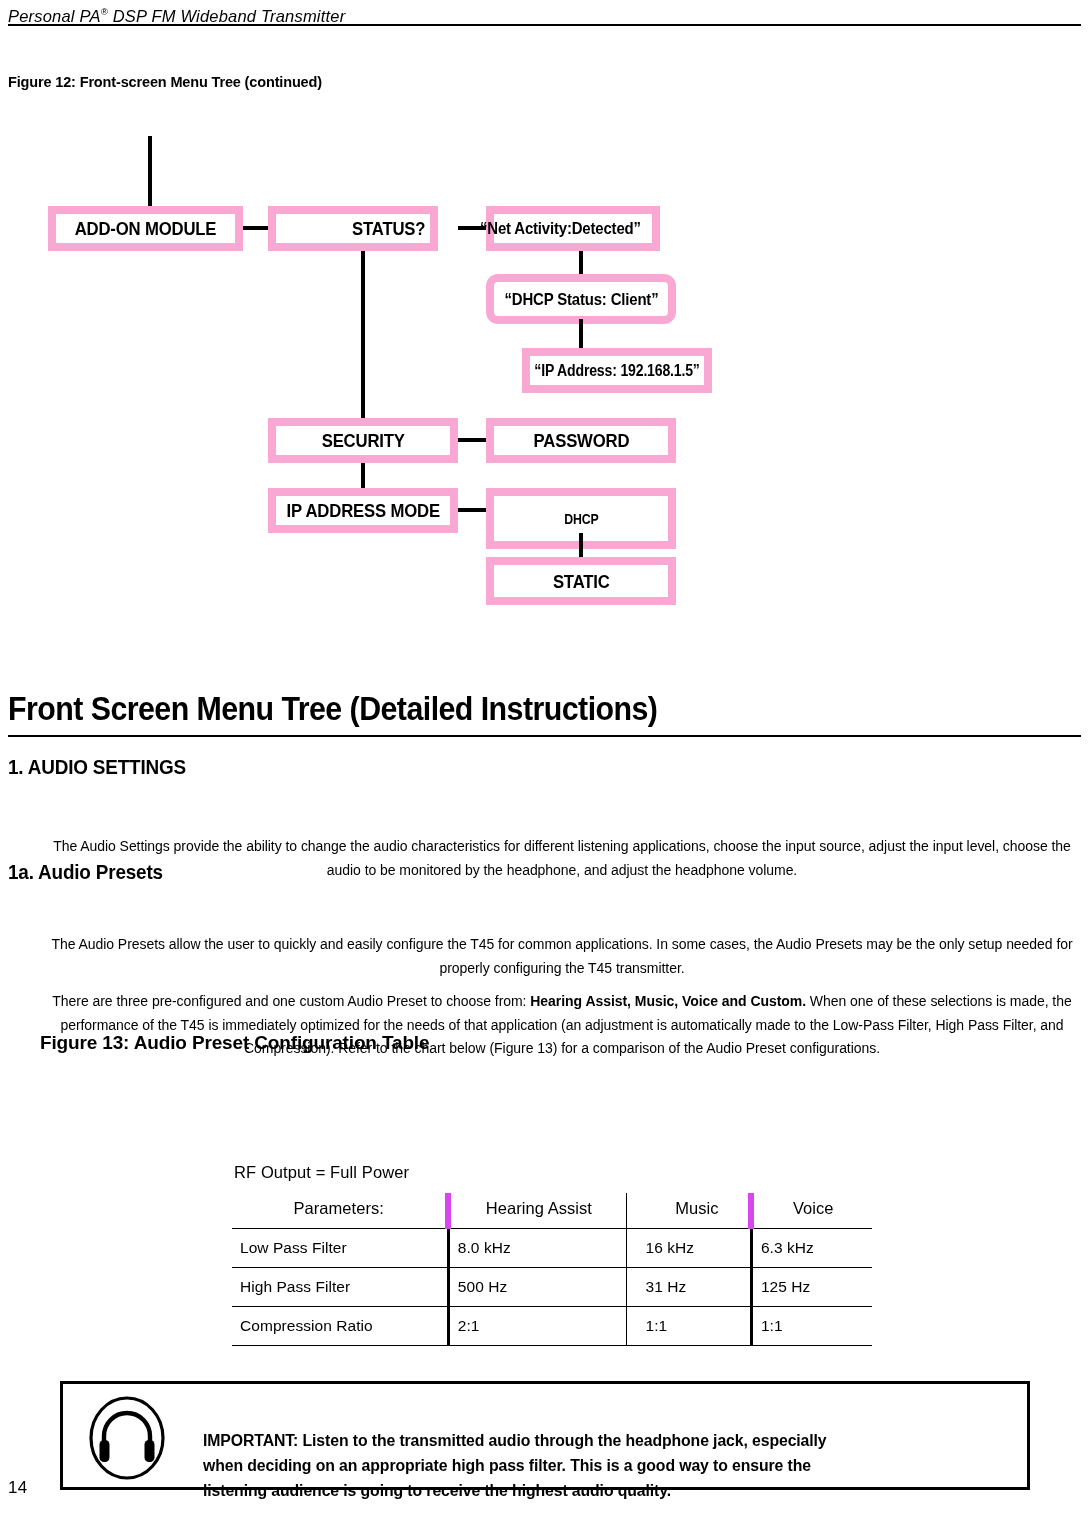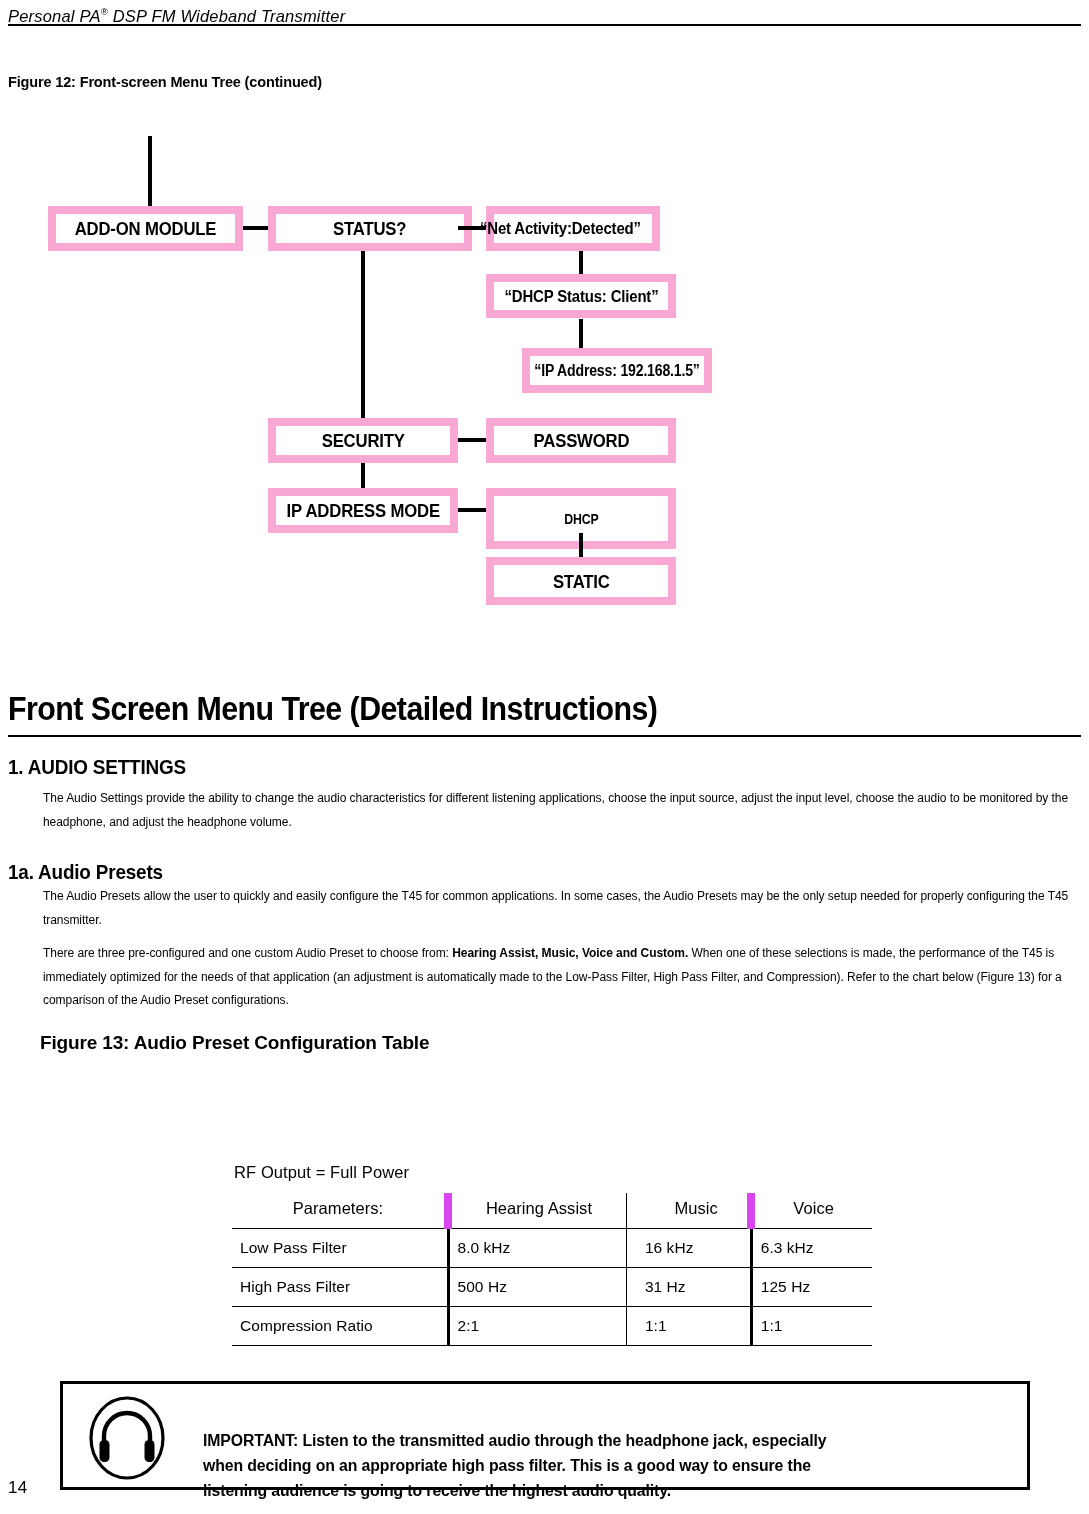--- a/index.html
+++ b/index.html
@@ -118,24 +118,25 @@
     font-weight: bold;
     letter-spacing: -0.2px;
     white-space: nowrap;
   }
   .num-heading span { display: inline-block; transform: scaleX(0.9); transform-origin: left center; }
 
   .body-text {
     position: absolute;
     left: 43px;
     width: 1038px;
-    font-size: 12px;
+    font-size: 14px;
     line-height: 23.5px;
     letter-spacing: -0.05px;
-    text-align: left;
+    text-align: center;
+    margin-top: 48px;
   }
   .body-text b { font-weight: bold; }
   .body-text p { margin: 0 0 10px 0; }
 
   
   .fig13-caption {
     position: absolute;
     left: 40px;
     top: 1032px;
     font-size: 19px;
@@ -172,21 +173,21 @@
     padding: 4px 0 9px 0;
     font-size: 16.5px;
   }
   .preset-table .hdr td.col-0 { text-align: center; }
   .preset-table tr.hdr td { border-bottom: 1.5px solid #000; }
   .preset-table tbody tr td { border-bottom: 1.5px solid #000; }
   .preset-table td.col-1 { border-left: 3px solid #000; }
   .preset-table td.col-2 { border-left: 1.5px solid #000; padding-left: 18px; }
   .preset-table td.col-3 { border-left: 3px solid #000; }
   .preset-table .hdr td.col-1,
-  .preset-table .hdr td.col-3 { border-left: 8px solid #d946ef; margin-left: 27px; }
+  .preset-table .hdr td.col-3 { border-left: 6px solid #d946ef; margin-left: 27px; }
   .preset-table .hdr td.col-2 { border-left: 1.5px solid #000; }
 
   
   .note-box {
     position: absolute;
     left: 60px;
     top: 1381px;
     width: 970px;
     height: 109px;
     border: 3px solid #000;
@@ -233,34 +234,34 @@
 
 <div class="menu-tree">
 
   <div class="connector" style="left:148px; top:16px; width:4px; height:72px;"></div>
 
   <div class="node" style="left:48px; top:86px; width:195px; height:45px; font-size:19px;">
     <span>ADD-ON MODULE</span>
   </div>
   <div class="connector" style="left:243px; top:106px; width:25px; height:4px;"></div>
 
-  <div class="node" style="left:268px; top:86px; width:204px; height:45px; font-size:19px;">
+  <div class="node" style="left:268px; top:86px; width:170px; height:45px; font-size:19px;justify-content:flex-end;">
     <span>STATUS?</span>
   </div>
   <div class="connector" style="left:458px; top:106px; width:28px; height:4px;"></div>
 
   <div class="node" style="left:486px; top:86px; width:174px; height:45px; font-size:17px;justify-content:flex-end;">
     <span>“Net Activity:Detected”</span>
   </div>
 
   <div class="connector" style="left:361px; top:131px; width:4px; height:167px;"></div>
 
   <div class="connector" style="left:579px; top:131px; width:4px; height:23px;"></div>
 
-  <div class="node" style="left:486px; top:154px; width:190px; height:44px; font-size:17px;">
+  <div class="node" style="left:486px; top:154px; width:190px; height:50px; font-size:17px;border-radius:12px;">
     <span>“DHCP Status: Client”</span>
   </div>
 
   <div class="connector" style="left:579px; top:199px; width:4px; height:29px;"></div>
 
   <div class="node" style="left:486px; top:228px; width:190px; height:45px; font-size:16px;margin-left:36px;">
     <span>“IP Address: 192.168.1.5”</span>
   </div>
 
   <div class="node" style="left:268px; top:298px; width:190px; height:45px; font-size:19px;">

